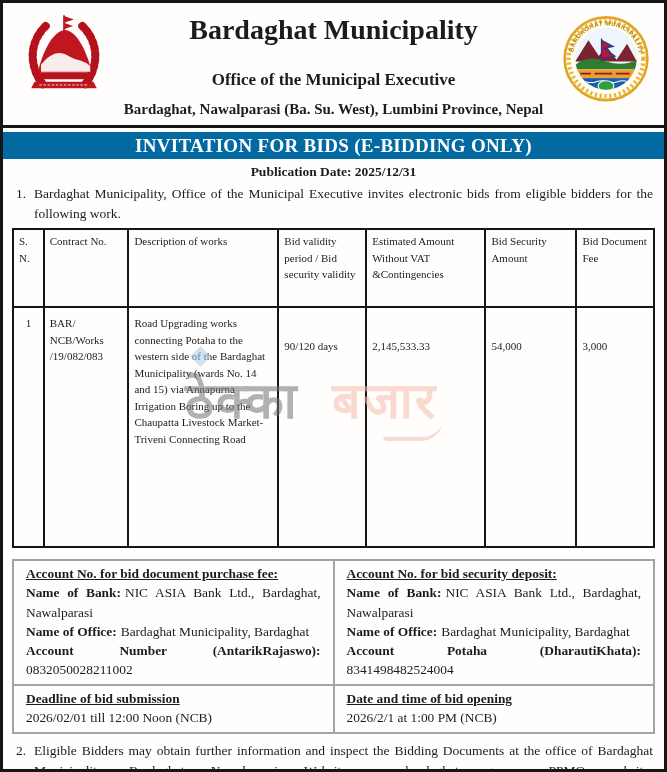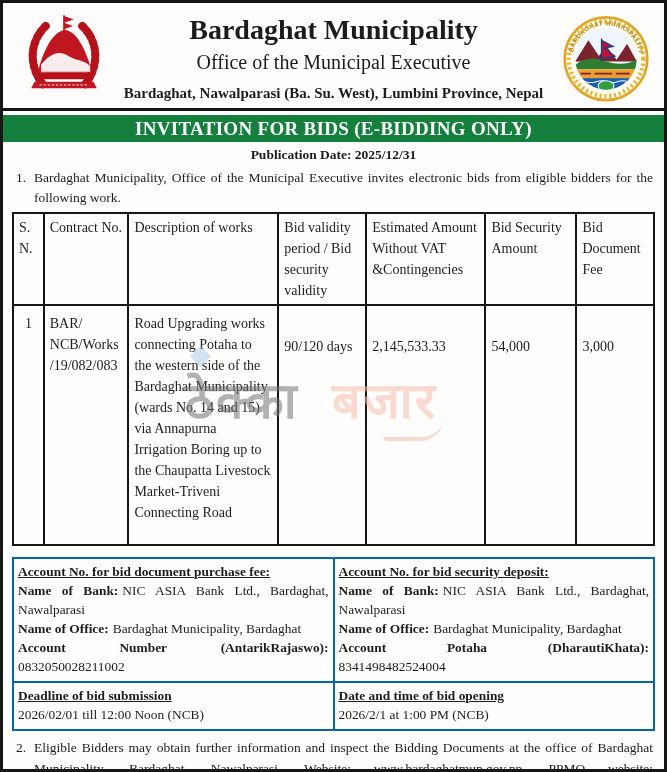--- a/index.html
+++ b/index.html
@@ -21,45 +21,45 @@
   .header{
     position:relative;
     margin:0 -9px;
     padding:10px 9px 6px;
     border-bottom:3px solid #161616;
     text-align:center;
   }
   .logo-left{position:absolute;left:20px;top:8px;width:82px;height:84px;}
   .logo-right{position:absolute;right:14px;top:4px;width:88px;height:100px;}
   .title{font-size:28px;font-weight:bold;line-height:1.2;}
-  .subtitle{font-size:20px;font-weight:normal;margin-top:3px;line-height:1.2;}
+  .subtitle{font-size:17px;font-weight:bold;margin-top:23px;line-height:1.2;}
   .address{font-size:15px;font-weight:bold;margin-top:10px;line-height:1.25;}
 
   
   .banner{
     margin:4px -9px 0;
-    background:#15803d;
+    background:#0369a1;
     color:#ffffff;
     text-align:center;
     font-size:19px;
     font-weight:bold;
     line-height:27px;
     height:27px;
     letter-spacing:0.3px;
   }
   .pubdate{text-align:center;font-weight:bold;font-size:13.5px;margin-top:4px;line-height:1.35;}
 
   
   .clause{display:flex;font-size:13.5px;line-height:1.5;margin-top:3px;}
   .clause .num{flex:0 0 18px;margin-left:4px;}
   .clause .ptext{flex:1;text-align:justify;padding-right:2px;}
 
   
   table{border-collapse:collapse;width:100%;}
-  .bid-table{margin-top:4px;font-size:14px;}
+  .bid-table{margin-top:4px;font-size:11px;}
   .bid-table th,.bid-table td{
     border:2px solid #161616;
     vertical-align:top;
     padding:3px 5px;
     font-weight:normal;
     text-align:left;
     line-height:1.5;
   }
   .bid-table thead th{height:70px;}
   .bid-table tbody td{height:205px;}
@@ -88,24 +88,24 @@
   .wm-swoosh{
     position:absolute;right:-6px;bottom:-8px;
     width:60px;height:18px;
     border-bottom:4px solid;
     border-radius:0 0 40px 8px;
   }
 
   
   .acct{margin-top:11px;font-size:13.4px;}
   .acct td{
-    border:2px solid #0369a1;
+    border:2px solid #a3a3a3;
     width:50%;
     vertical-align:top;
-    padding:3px 4px 5px;
+    padding:3px 12px 5px;
     line-height:1.42;
   }
   .acct-head{font-weight:bold;text-decoration:underline;}
   .acct p{margin:0;text-align:justify;}
   .acct .lbl{font-weight:bold;margin-right:4px;}
   .acct-line{font-weight:bold;text-align:justify;text-align-last:justify;}
 </style>
 </head>
 <body>
 

